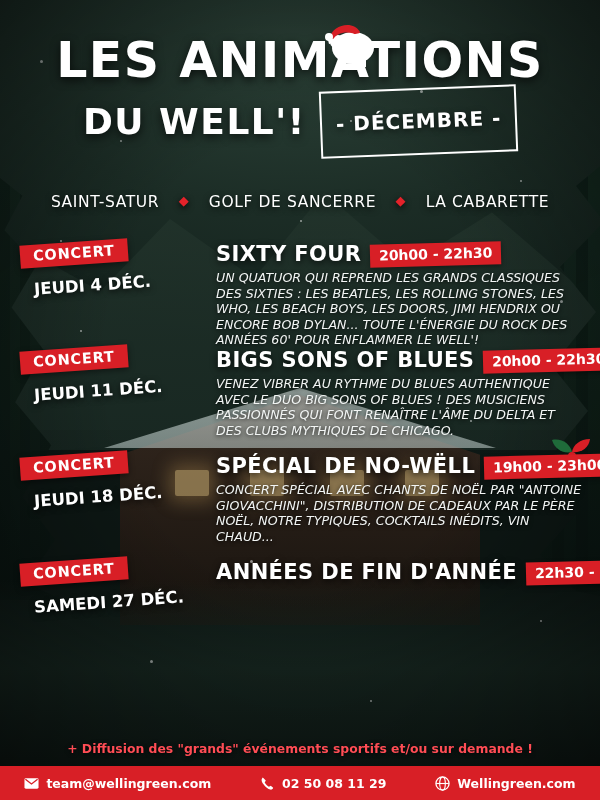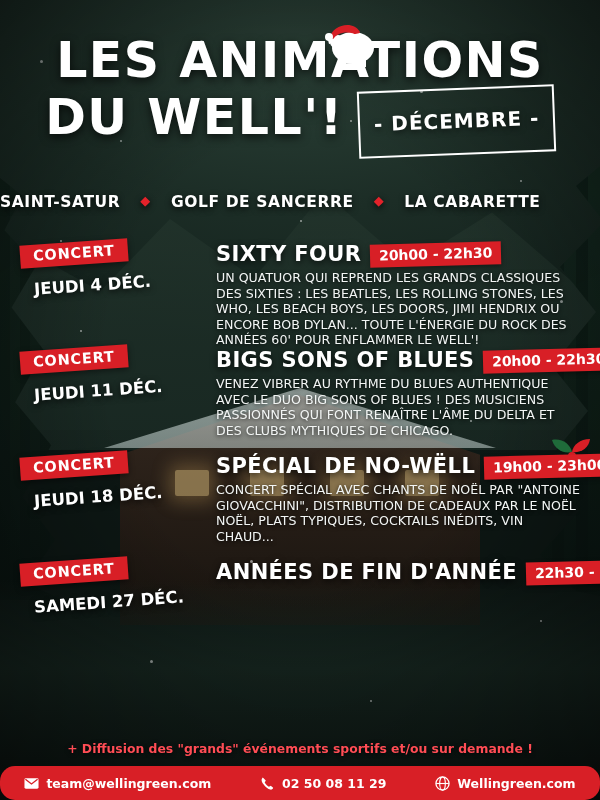--- a/index.html
+++ b/index.html
@@ -81,38 +81,38 @@
   .title{
     font-family:"DejaVu Sans", sans-serif;
     font-weight:bold;
     color:#ffffff;
     font-size:49px;
     letter-spacing:1.5px;
     line-height:54px;
     margin:0;
     text-shadow:0 3px 10px rgba(0,0,0,.7);
   }
-  .title .l2{font-size:49px;margin-top:48px;}
+  .title .l2{font-size:36px;margin-top:48px;}
   .dec-badge{
     display:inline-block;
     border:2px solid #ffffff;
     color:#ffffff;
     font-weight:bold;
     font-size:20px;
     letter-spacing:1px;
     padding:4px 14px 5px;
     transform:rotate(-2.2deg);
     margin-left:14px;
     vertical-align:6px;
     text-shadow:0 2px 6px rgba(0,0,0,.6);
   }
   .line2{white-space:nowrap;}
   .places{
-    position:absolute;left:0;top:193px;width:600px;text-align:left;
-    color:#fff;font-weight:bold;font-size:15.5px;letter-spacing:.6px;
+    position:absolute;left:0;top:193px;width:600px;text-align:center;
+    color:#fff;font-weight:normal;font-size:15.5px;letter-spacing:.6px;
     text-shadow:0 2px 6px rgba(0,0,0,.8);
   }
   .places .dot{color:#e4222a;font-size:13px;margin:0 14px;vertical-align:2px;}
 
   
   .events{position:absolute;left:0;top:242px;width:600px;}
   .event{position:relative;min-height:94px;margin-bottom:12px;}
   .evt-left{position:absolute;left:20px;top:0;width:180px;}
   .tag{
     display:inline-block;background:#d81f26;color:#fff;
@@ -136,34 +136,35 @@
   .evt-hours{
     display:inline-block;background:#d81f26;color:#fff;
     font-weight:bold;font-size:14px;padding:3px 9px 4px;
     margin-left:9px;vertical-align:middle;
     transform:rotate(-1.5deg);
     box-shadow:0 2px 5px rgba(0,0,0,.4);
   }
   .evt-desc{
     margin-top:4px;color:#f2f5f4;font-size:12.6px;line-height:15.6px;
     text-shadow:0 1px 4px rgba(0,0,0,.85);
+    font-style:italic;
   }
   .mistletoe{position:absolute;left:332px;top:-18px;width:46px;height:30px;}
 
   
   .note{
     position:absolute;left:0;bottom:44px;width:600px;text-align:center;
     color:#ff4d55;font-weight:bold;font-size:12.4px;
     text-shadow:0 1px 4px rgba(0,0,0,.8);
   }
   .footer{
     position:absolute;left:0;bottom:0;width:600px;height:34px;
     background:#d81f26;color:#fff;
     display:flex;align-items:center;justify-content:space-around;
-    font-size:12.5px;font-weight:bold;border-radius:15px;
+    font-size:12.5px;font-weight:bold;
   }
   .fitem{display:flex;align-items:center;gap:7px;}
   .fic{display:inline-block;width:15px;height:15px;}
 </style>
 </head>
 <body>
 
 <div id="poster">
 
   <div class="bg-sky"></div>
@@ -262,21 +263,21 @@
       </div>
       <div class="evt-right">
         <svg class="mistletoe" viewBox="0 0 46 30">
           <path d="M4 4 C14 2, 22 8, 24 16 C16 18, 7 14, 4 4 Z" fill="#1f6b3a"></path>
           <path d="M42 3 C32 3, 25 9, 24 16 C33 17, 41 12, 42 3 Z" fill="#d81f26"></path>
           <circle cx="24" cy="20" r="4" fill="#d81f26"></circle>
         </svg>
         <div class="evt-head">
           <span class="evt-title">SPÉCIAL DE NO-WËLL</span><span class="evt-hours">19h00 - 23h00</span>
         </div>
-        <div class="evt-desc">CONCERT SPÉCIAL AVEC CHANTS DE NOËL PAR "ANTOINE GIOVACCHINI", DISTRIBUTION DE CADEAUX PAR LE NOËL NOËL, PLATS TYPIQUES, COCKTAILS INÉDITS, VIN CHAUD...</div>
+        <div class="evt-desc">CONCERT SPÉCIAL AVEC CHANTS DE NOËL PAR "ANTOINE GIOVACCHINI", DISTRIBUTION DE CADEAUX PAR LE PÈRE NOËL, NOTRE TYPIQUES, COCKTAILS INÉDITS, VIN CHAUD...</div>
       </div>
     </div>
 
     <div class="event">
       <div class="evt-left">
         <span class="tag">CONCERT</span>
         <span class="date">SAMEDI 27 DÉC.</span>
       </div>
       <div class="evt-right">
         <div class="evt-head">

